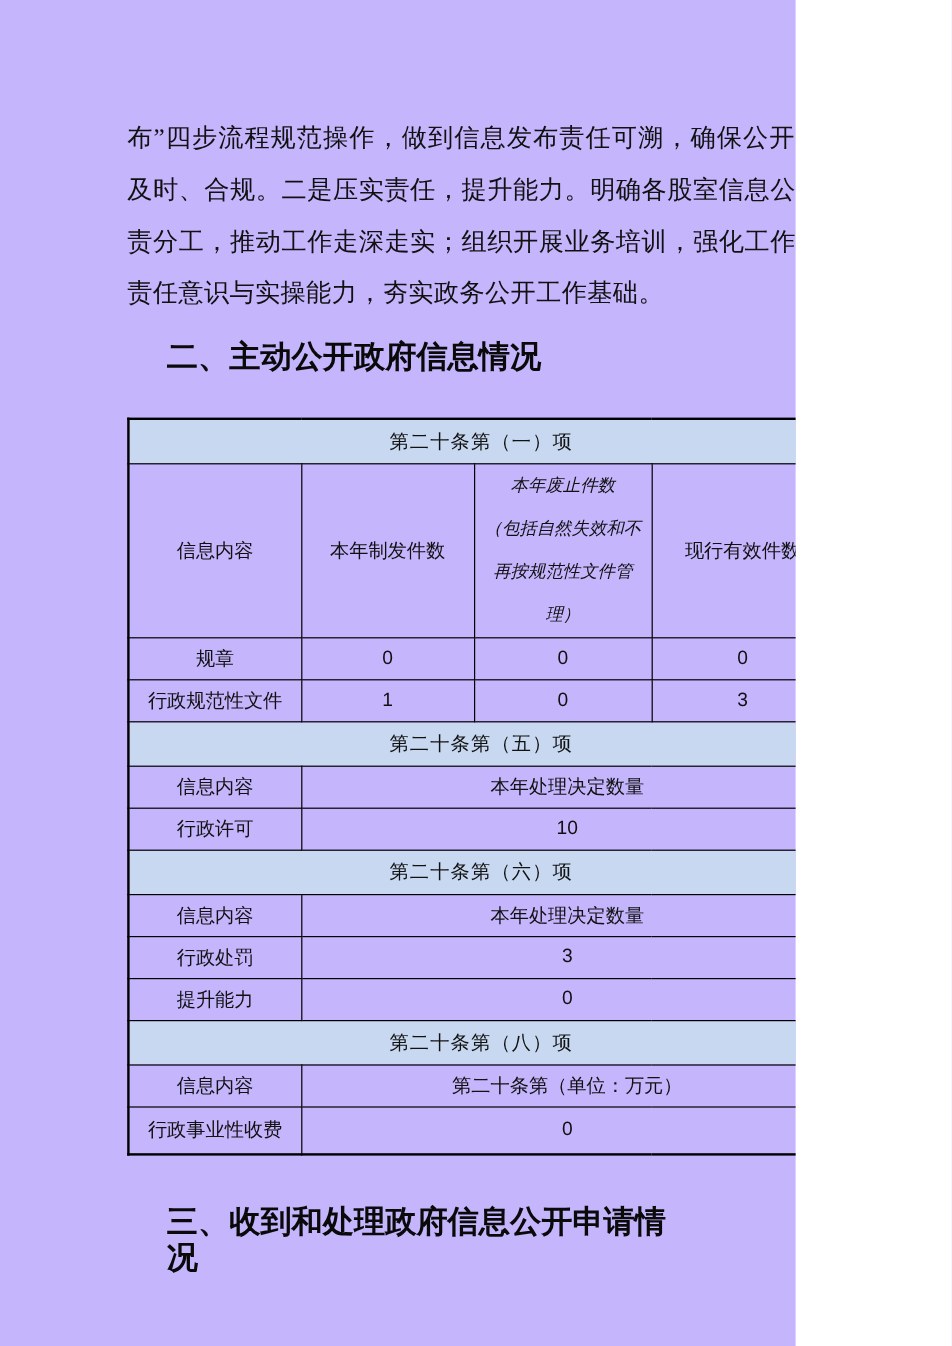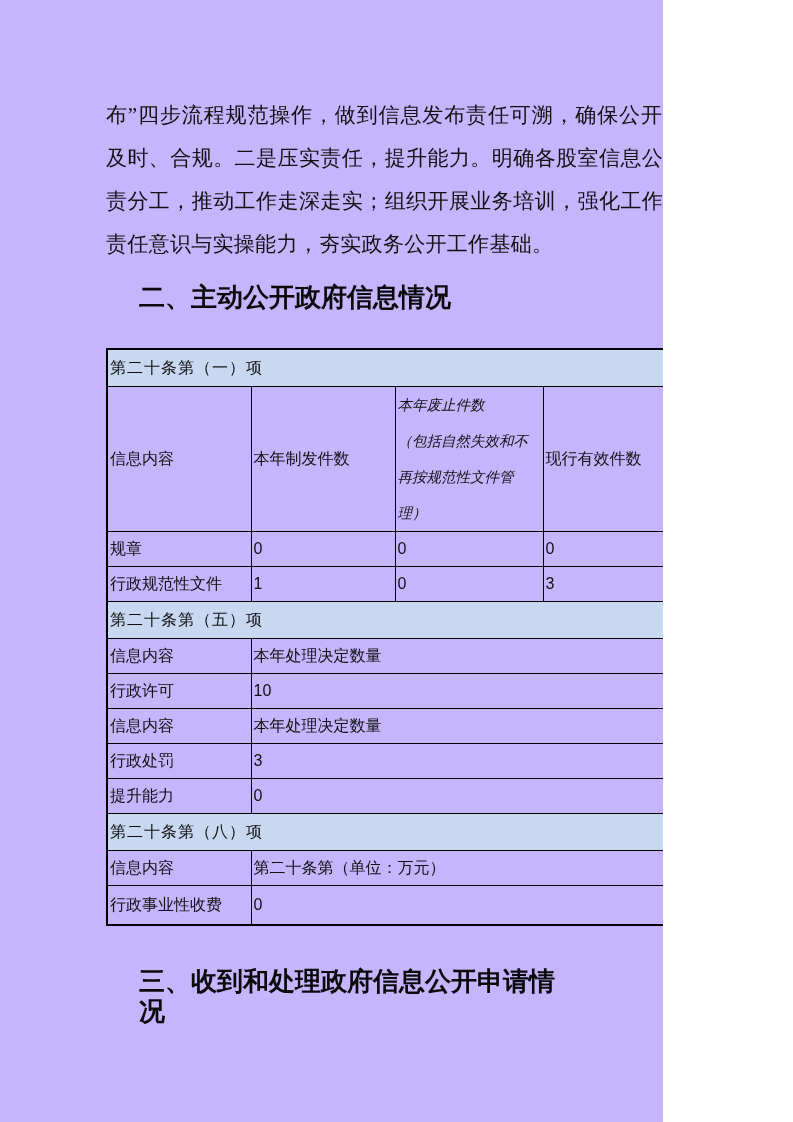--- a/index.html
+++ b/index.html
@@ -36,20 +36,21 @@
     width: 588px;
     margin: 36px auto 0 auto;
     border-collapse: collapse;
     table-layout: fixed;
     border: 2px solid #000000;
     font-size: 16px;
     color: #111111;
   }
   table.report td {
     border: 1.5px solid #000000;
+    text-align: center;
     vertical-align: middle;
     padding: 0 2px;
     overflow: hidden;
   }
   col.c1 { width: 144px; }
   col.c2 { width: 144px; }
   col.c3 { width: 148px; }
   col.c4 { width: 152px; }
   tr.r-blue td {
     background: #c7d8f0;
@@ -117,20 +118,23 @@
     </tr>
     <tr class="r-data">
       <td>信息内容</td>
       <td colspan="3">本年处理决定数量</td>
     </tr>
     <tr class="r-data">
       <td>行政许可</td>
       <td colspan="3" class="num">10</td>
     </tr>
 
+    <tr class="r-blue">
+      <td colspan="4">第二十条第（六）项</td>
+    </tr>
     <tr class="r-data">
       <td>信息内容</td>
       <td colspan="3">本年处理决定数量</td>
     </tr>
     <tr class="r-data">
       <td>行政处罚</td>
       <td colspan="3" class="num">3</td>
     </tr>
     <tr class="r-data">
       <td>提升能力</td>

